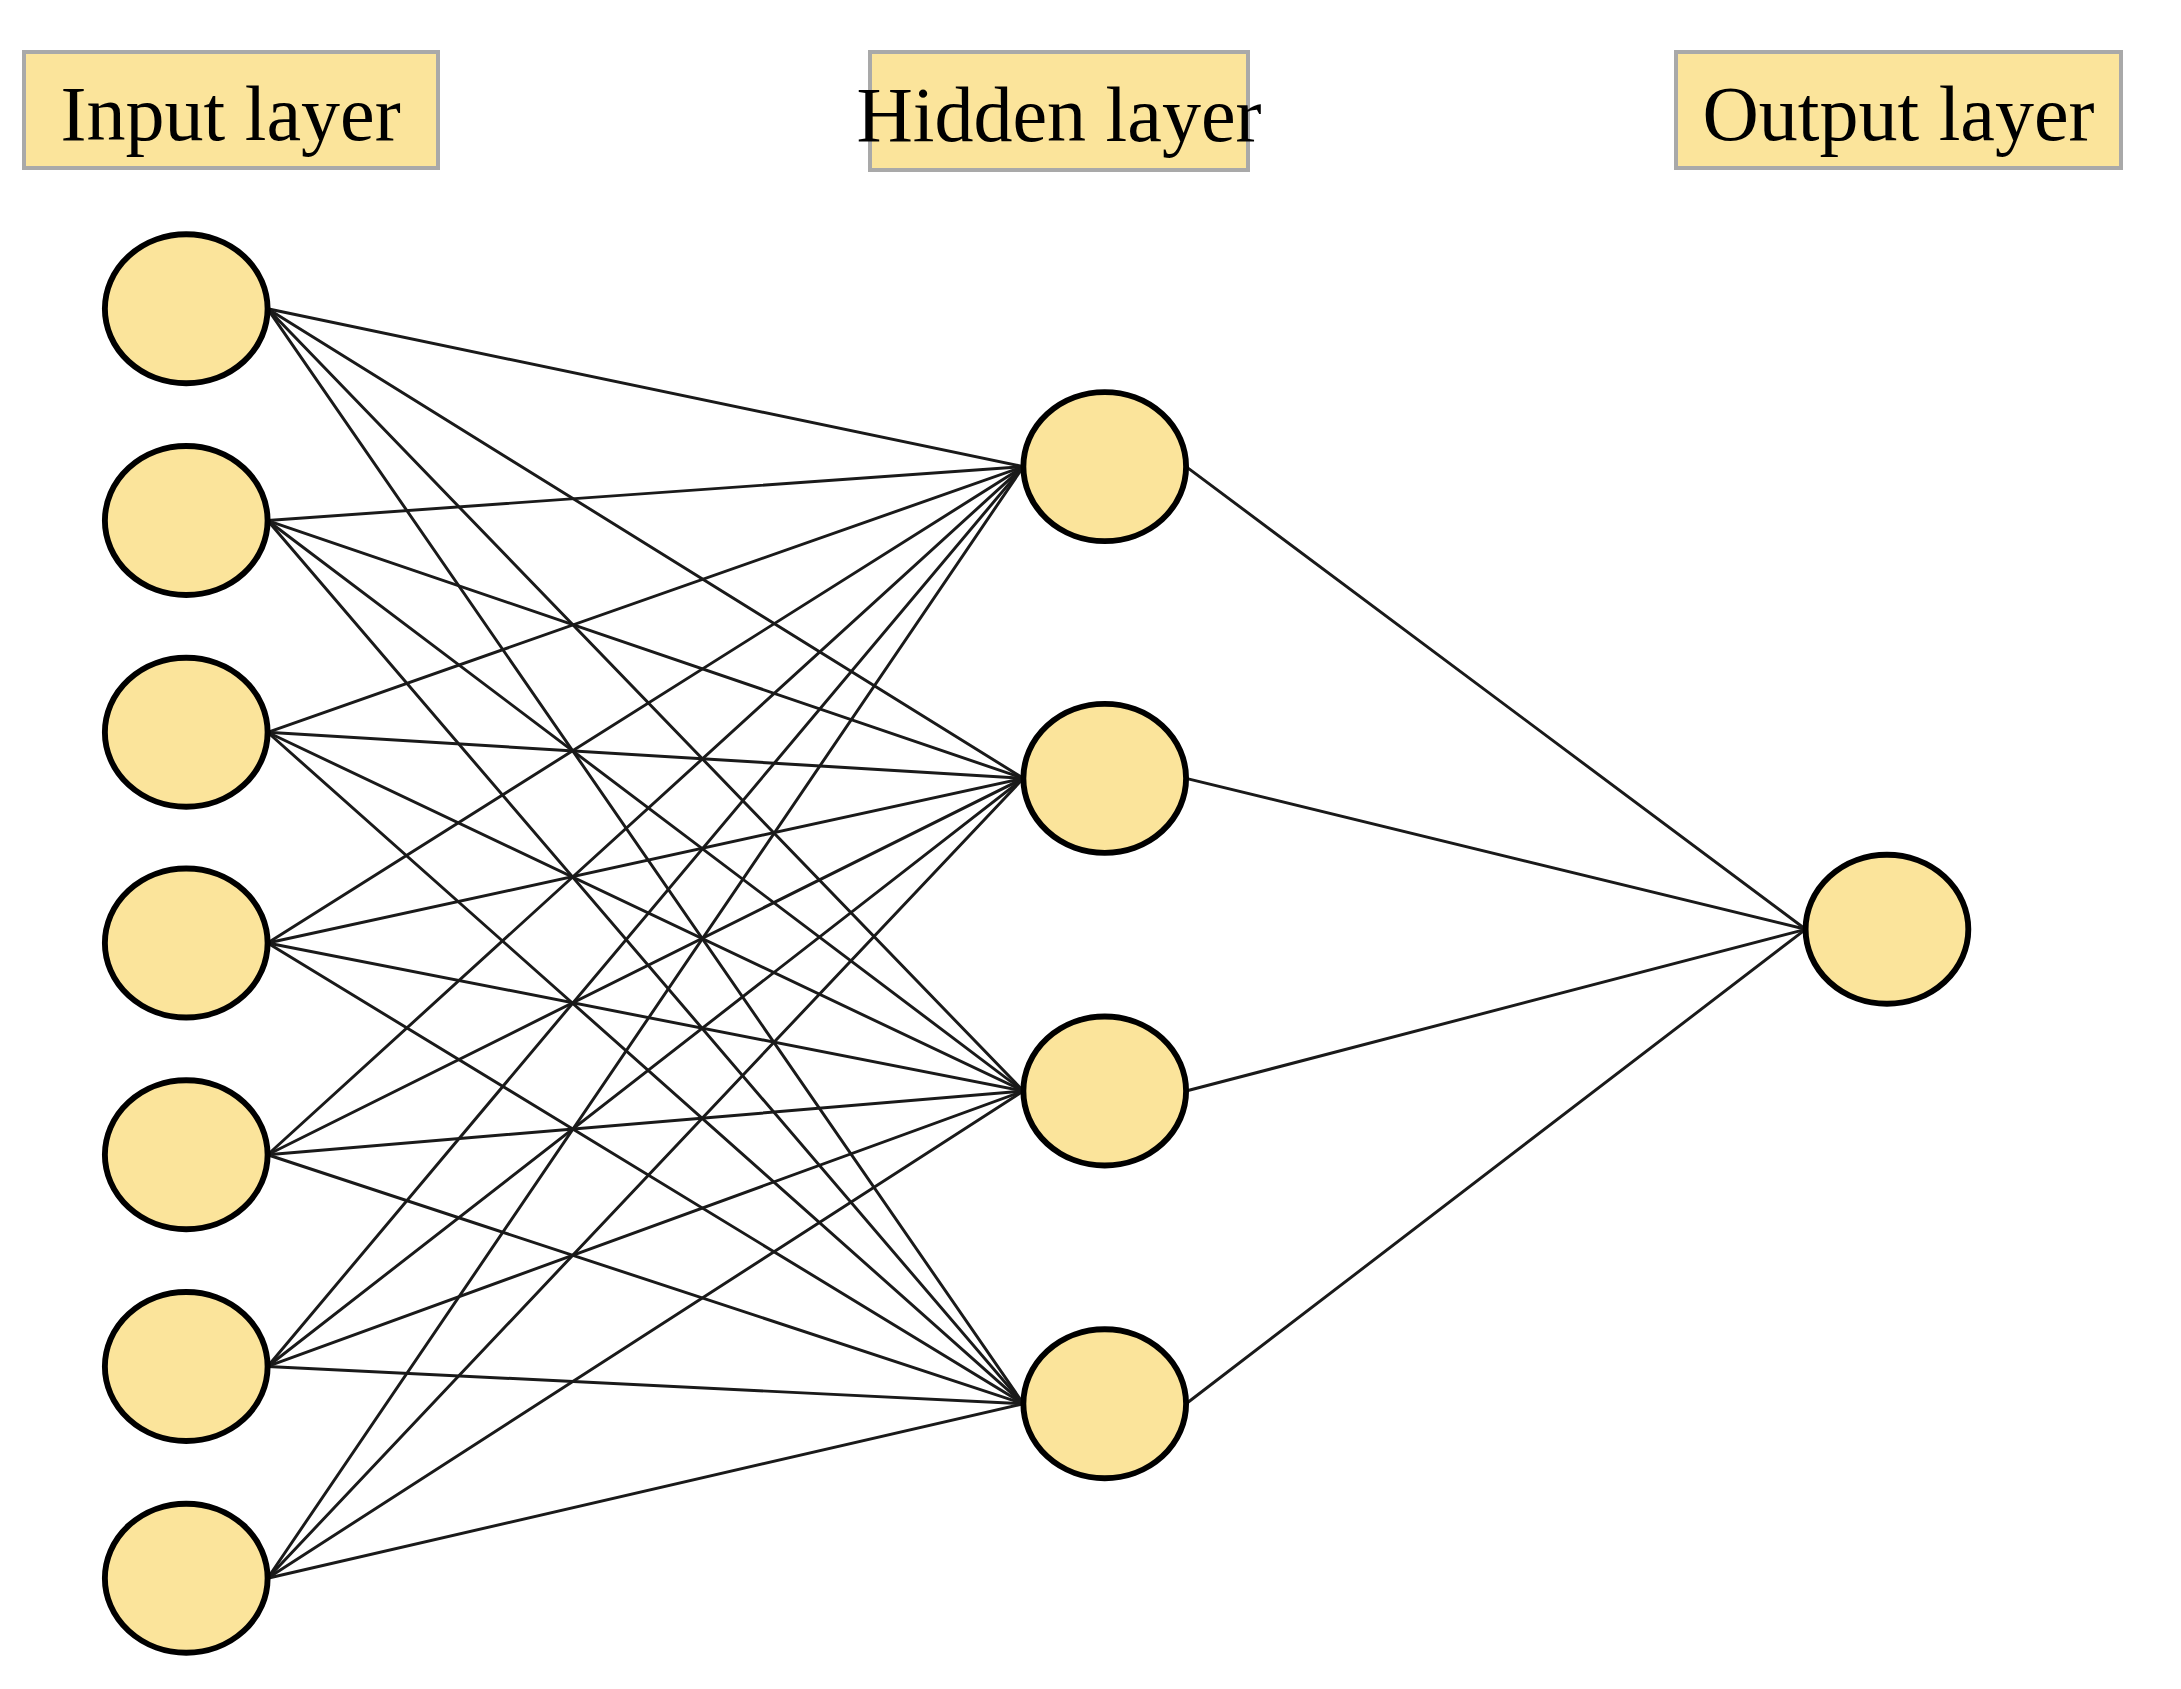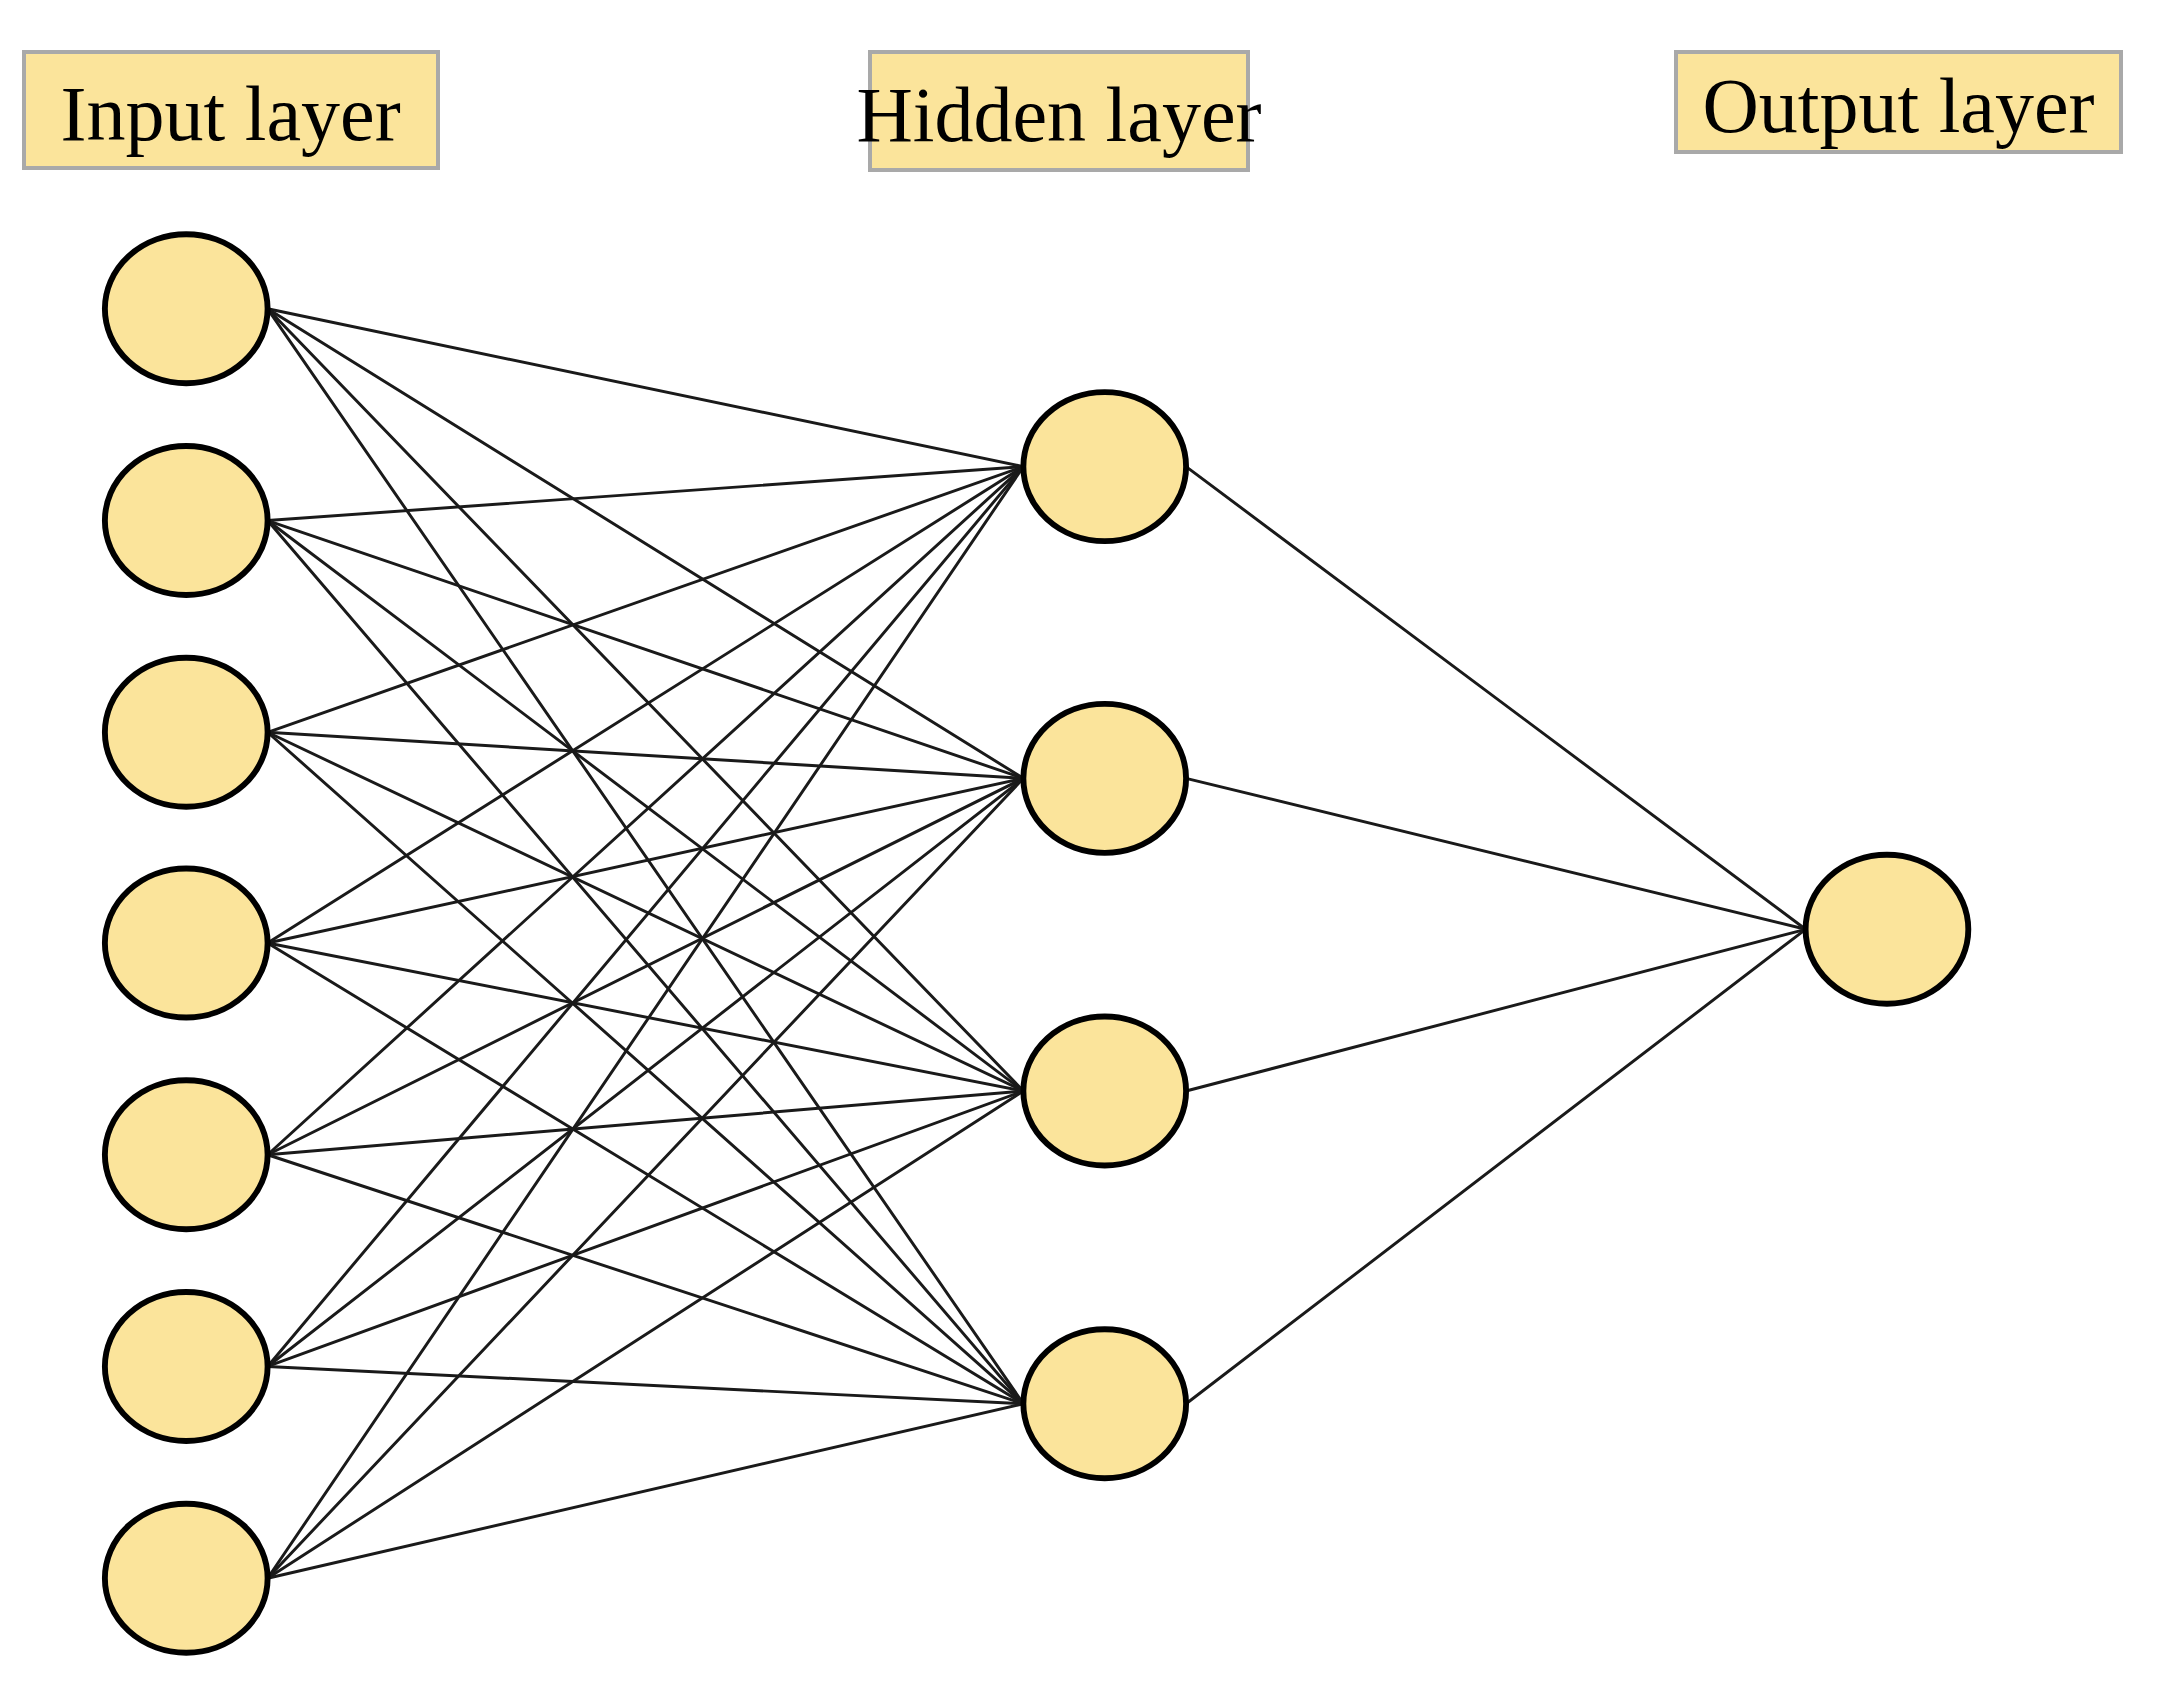--- a/index.html
+++ b/index.html
@@ -33,21 +33,21 @@
     line-height: 1;
     display: flex;
     align-items: center;
     justify-content: center;
     padding-top: 7.8px;
     white-space: nowrap;
     text-align: right;
   }
   #label-input  { left: 21.6px;   top: 50px; width: 418px; height: 120px; }
   #label-hidden { left: 868px;  top: 50px; width: 382px; height: 122px; }
-  #label-output { left: 1674px; top: 50px; width: 449px; height: 104px; }
+  #label-output { left: 1674px; top: 50px; width: 449px; height: 120px; }
 </style>
 </head>
 <body>
 
 <div class="canvas">
   <svg id="net-svg" class="network" width="2182" height="1690" viewBox="0 0 2226 1724">
       <line x1="273" y1="315" x2="1044" y2="476" stroke="#1A1A1A" stroke-width="3" stroke-linecap="round"></line>
       <line x1="273" y1="315" x2="1044" y2="794" stroke="#1A1A1A" stroke-width="3" stroke-linecap="round"></line>
       <line x1="273" y1="315" x2="1044" y2="1113" stroke="#1A1A1A" stroke-width="3" stroke-linecap="round"></line>
       <line x1="273" y1="315" x2="1044" y2="1432" stroke="#1A1A1A" stroke-width="3" stroke-linecap="round"></line>

